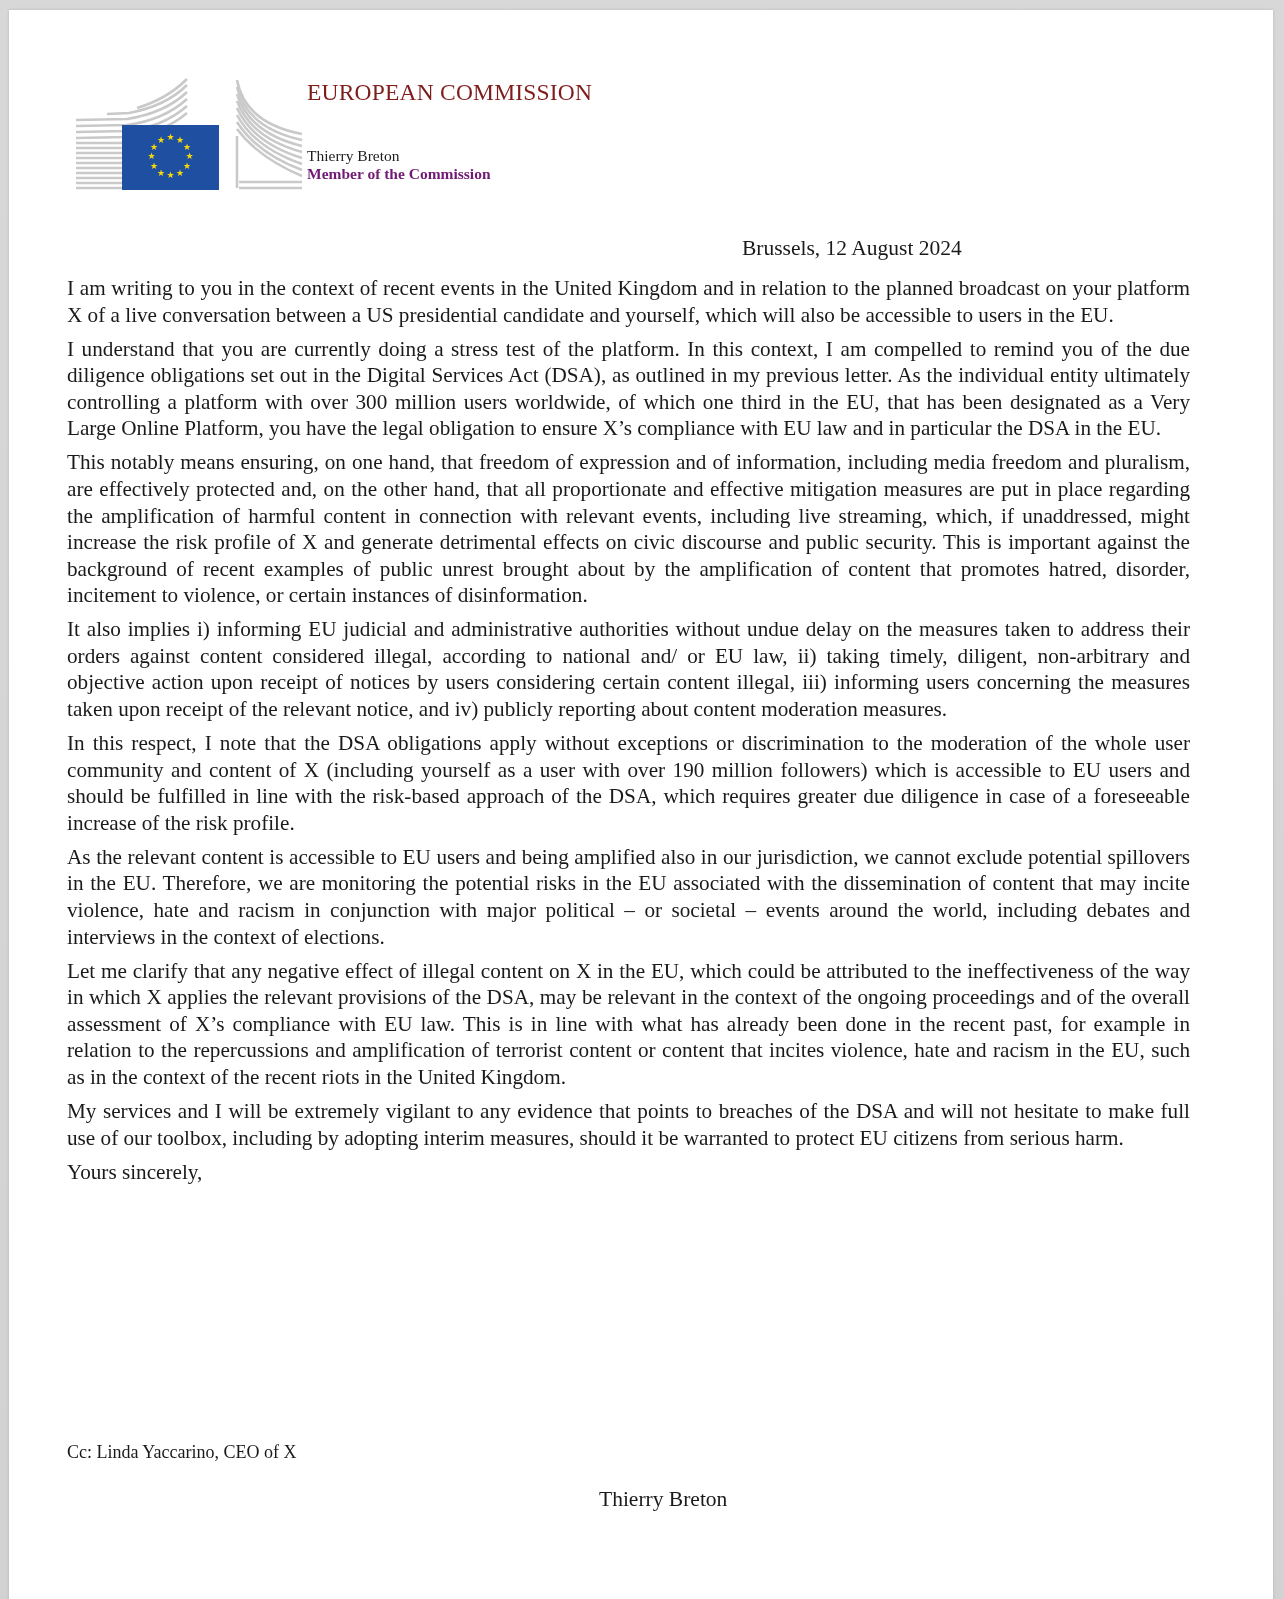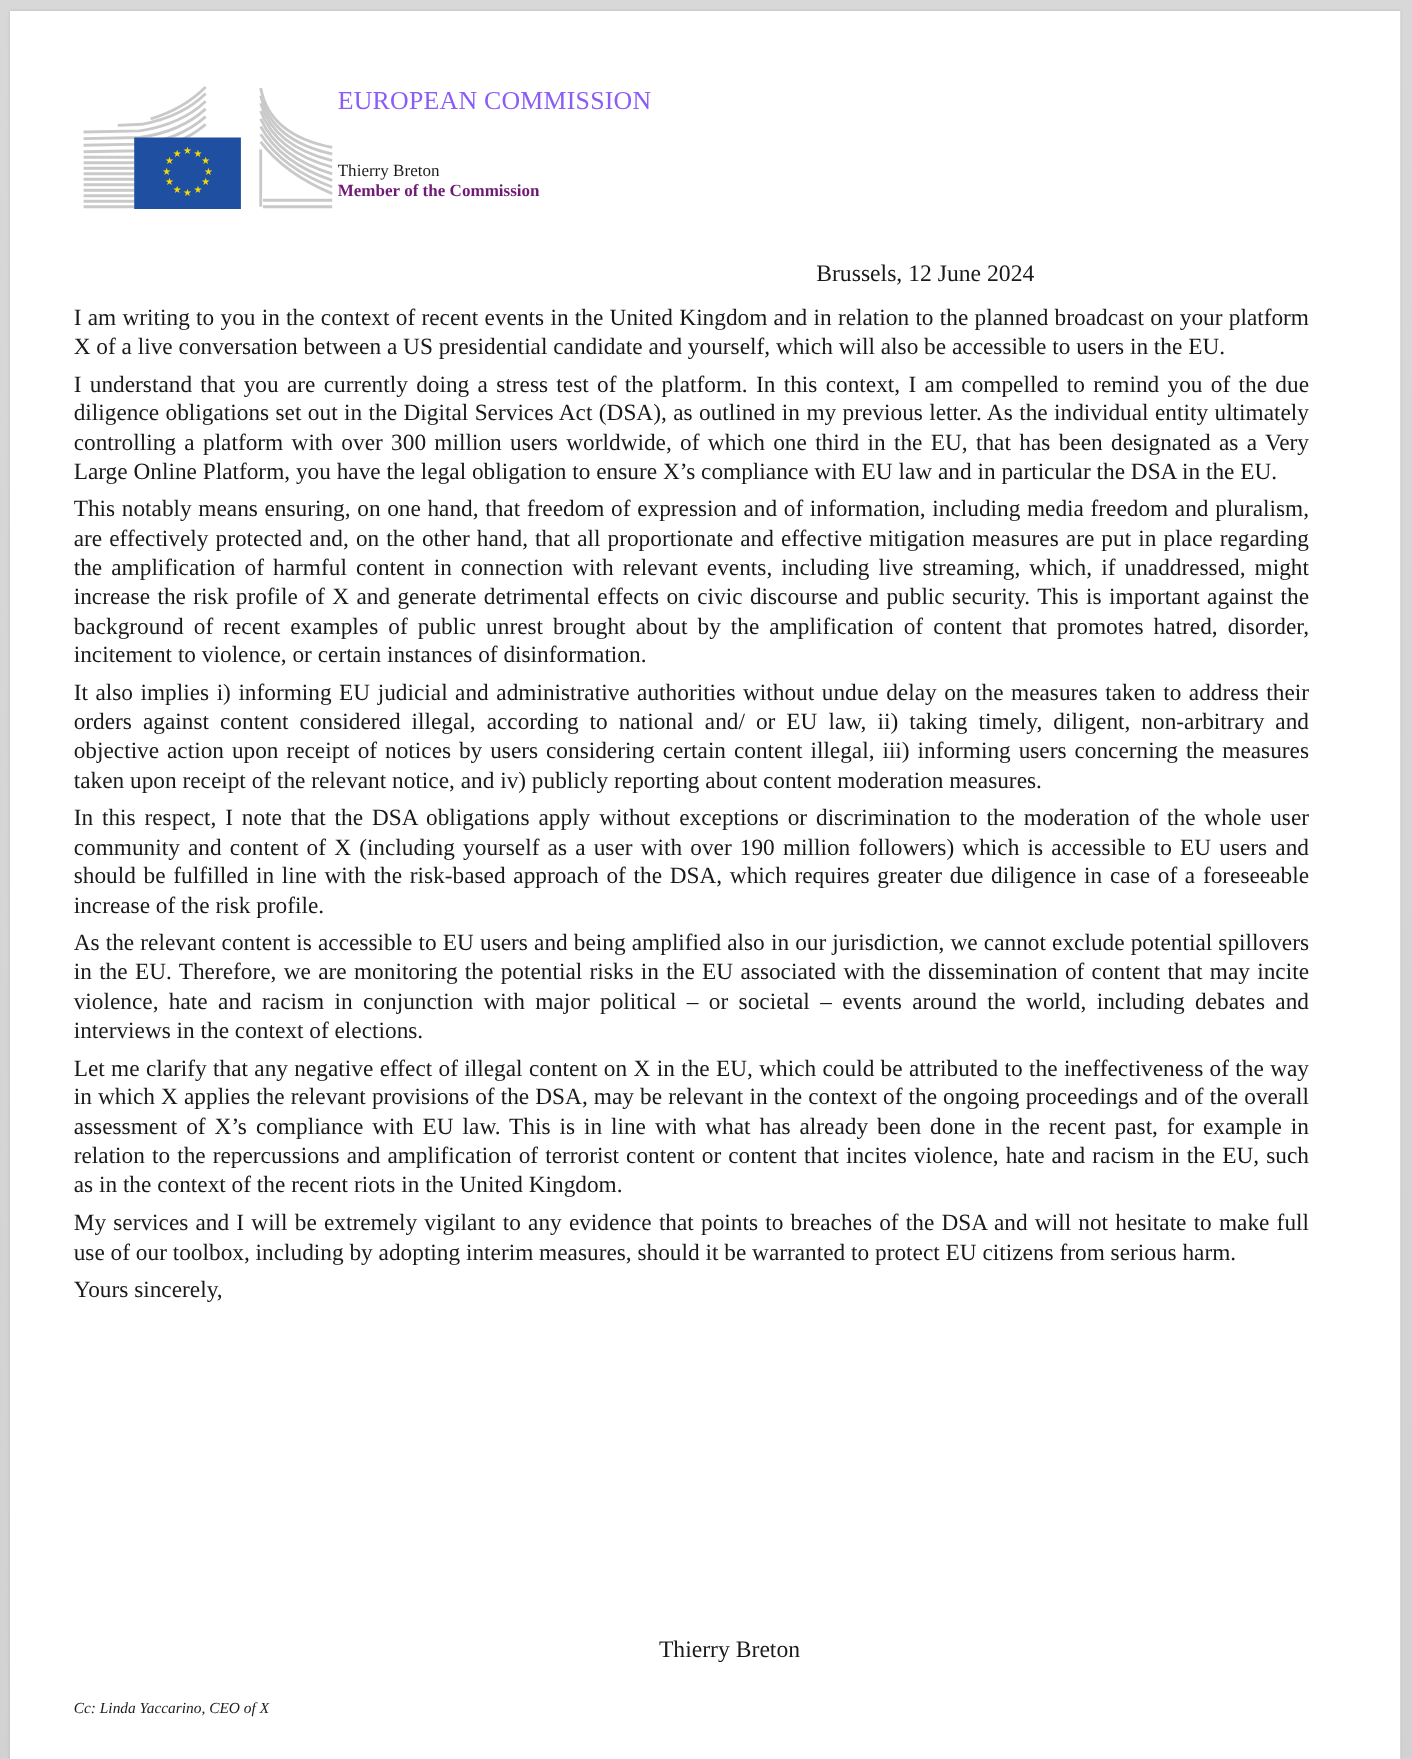--- a/index.html
+++ b/index.html
@@ -27,21 +27,21 @@
       top: 58px;
       width: 240px;
       height: 130px;
     }
     .org-name {
       position: absolute;
       left: 298px;
       top: 69px;
       font-size: 23.5px;
       letter-spacing: 0.2px;
-      color: #8b5cf6;
+      color: #7f1d1d;
       white-space: nowrap;
     }
     .sender-name {
       position: absolute;
       left: 298px;
       top: 137px;
       font-size: 15.5px;
       color: #1c1c1c;
       white-space: nowrap;
     }
@@ -77,24 +77,23 @@
     .closing-sign {
       position: absolute;
       left: 590px;
       top: 1477px;
       font-size: 21.5px;
       white-space: nowrap;
     }
     .cc {
       position: absolute;
       left: 58px;
-      top: 1536px;
-      font-size: 14px;
+      top: 1432px;
+      font-size: 18px;
       white-space: nowrap;
-      font-style: italic;
     }
   </style>
 </head>
 <body>
 
 <div class="page">
 
   <svg class="logo" viewBox="0 0 240 130" xmlns="http://www.w3.org/2000/svg">
 
     <g stroke="#c9c9c9" stroke-width="2.6" fill="none">
@@ -144,21 +143,21 @@
       <text x="84.5" y="91">★</text>
       <text x="87" y="81.5">★</text>
       <text x="94" y="74.5">★</text>
     </g>
   </svg>
 
   <div class="org-name">EUROPEAN COMMISSION</div>
   <div class="sender-name">Thierry Breton</div>
   <div class="sender-role">Member of the Commission</div>
 
-  <div class="date">Brussels, 12 June 2024</div>
+  <div class="date">Brussels, 12 August 2024</div>
 
   <div class="body-text">
     <p>I am writing to you in the context of recent events in the United Kingdom and in relation to the planned broadcast on your platform X of a live conversation between a US presidential candidate and yourself, which will also be accessible to users in the EU.</p>
     <p>I understand that you are currently doing a stress test of the platform. In this context, I am compelled to remind you of the due diligence obligations set out in the Digital Services Act (DSA), as outlined in my previous letter. As the individual entity ultimately controlling a platform with over 300 million users worldwide, of which one third in the EU, that has been designated as a Very Large Online Platform, you have the legal obligation to ensure X’s compliance with EU law and in particular the DSA in the EU.</p>
     <p>This notably means ensuring, on one hand, that freedom of expression and of information, including media freedom and pluralism, are effectively protected and, on the other hand, that all proportionate and effective mitigation measures are put in place regarding the amplification of harmful content in connection with relevant events, including live streaming, which, if unaddressed, might increase the risk profile of X and generate detrimental effects on civic discourse and public security. This is important against the background of recent examples of public unrest brought about by the amplification of content that promotes hatred, disorder, incitement to violence, or certain instances of disinformation.</p>
     <p>It also implies i) informing EU judicial and administrative authorities without undue delay on the measures taken to address their orders against content considered illegal, according to national and/ or EU law, ii) taking timely, diligent, non-arbitrary and objective action upon receipt of notices by users considering certain content illegal, iii) informing users concerning the measures taken upon receipt of the relevant notice, and iv) publicly reporting about content moderation measures.</p>
     <p>In this respect, I note that the DSA obligations apply without exceptions or discrimination to the moderation of the whole user community and content of X (including yourself as a user with over 190 million followers) which is accessible to EU users and should be fulfilled in line with the risk-based approach of the DSA, which requires greater due diligence in case of a foreseeable increase of the risk profile.</p>
     <p>As the relevant content is accessible to EU users and being amplified also in our jurisdiction, we cannot exclude potential spillovers in the EU. Therefore, we are monitoring the potential risks in the EU associated with the dissemination of content that may incite violence, hate and racism in conjunction with major political – or societal – events around the world, including debates and interviews in the context of elections.</p>
     <p>Let me clarify that any negative effect of illegal content on X in the EU, which could be attributed to the ineffectiveness of the way in which X applies the relevant provisions of the DSA, may be relevant in the context of the ongoing proceedings and of the overall assessment of X’s compliance with EU law. This is in line with what has already been done in the recent past, for example in relation to the repercussions and amplification of terrorist content or content that incites violence, hate and racism in the EU, such as in the context of the recent riots in the United Kingdom.</p>
     <p>My services and I will be extremely vigilant to any evidence that points to breaches of the DSA and will not hesitate to make full use of our toolbox, including by adopting interim measures, should it be warranted to protect EU citizens from serious harm.</p>

